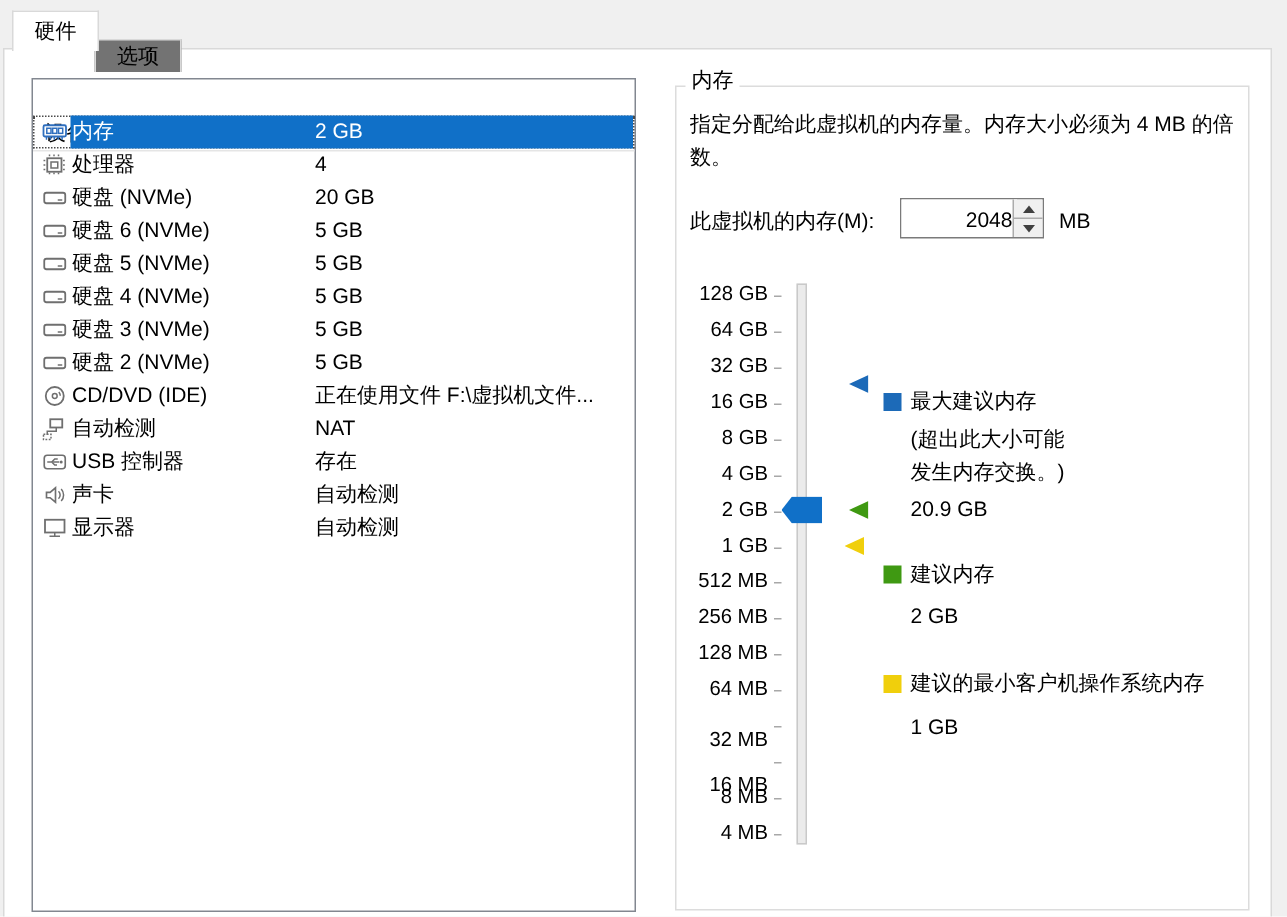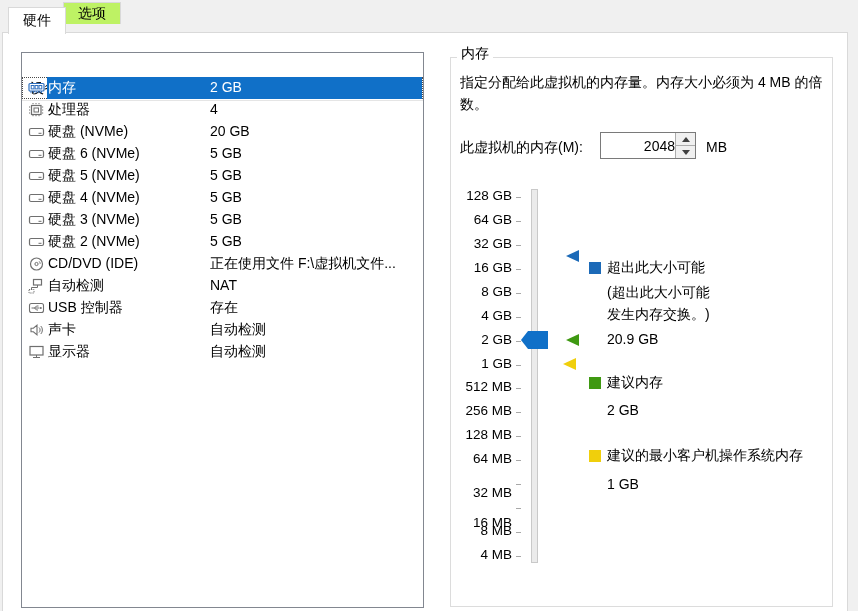--- a/index.html
+++ b/index.html
@@ -10,22 +10,22 @@
     font-size:14px;color:#000;
     -webkit-font-smoothing:antialiased;
   }
   
   .tab-pane{
     position:absolute;left:2px;top:32px;width:844px;height:579px;
     background:#fff;border:1px solid #d9d9d9;border-bottom:none;
   }
   .tab-bar{position:absolute;left:0;top:0;height:20px;width:100%;}
   .tab{
-    position:absolute;top:2px;height:21px;line-height:21px;
-    padding:0 14px;background:#bef264;border:1px solid #d9d9d9;border-bottom:none;
+    position:absolute;top:26px;height:21px;line-height:21px;
+    padding:0 14px;background:#737373;border:1px solid #d9d9d9;border-bottom:none;
     font-size:14px;cursor:default;z-index:3;
   }
   .tab.active{
     top:7px;height:26px;line-height:25px;background:#fff;z-index:4;
   }
   
   .device-list{
     position:absolute;left:21px;top:52px;width:403px;height:556px;
     background:#fff;border:1px solid #828790;box-sizing:border-box;
   }
@@ -330,21 +330,21 @@
     <div class="scale-tick" style="top: 555.95px;"></div>
   </div>
 <div class="slider-track"></div>
 <div class="slider-handle" title=""></div>
 
 <div class="marker max"></div>
 <div class="marker rec"></div>
 <div class="marker min"></div>
 
 <div class="lg-square max"></div>
-<div class="lg-text lg-max-label">超出此大小可能</div>
+<div class="lg-text lg-max-label">最大建议内存</div>
 <div class="lg-text lg-max-note1">(超出此大小可能</div>
 <div class="lg-text lg-max-note2">发生内存交换。)</div>
 <div class="lg-text lg-max-value">20.9 GB</div>
 
 <div class="lg-square rec"></div>
 <div class="lg-text lg-rec-label">建议内存</div>
 <div class="lg-text lg-rec-value">2 GB</div>
 
 <div class="lg-square min"></div>
 <div class="lg-text lg-min-label">建议的最小客户机操作系统内存</div>

